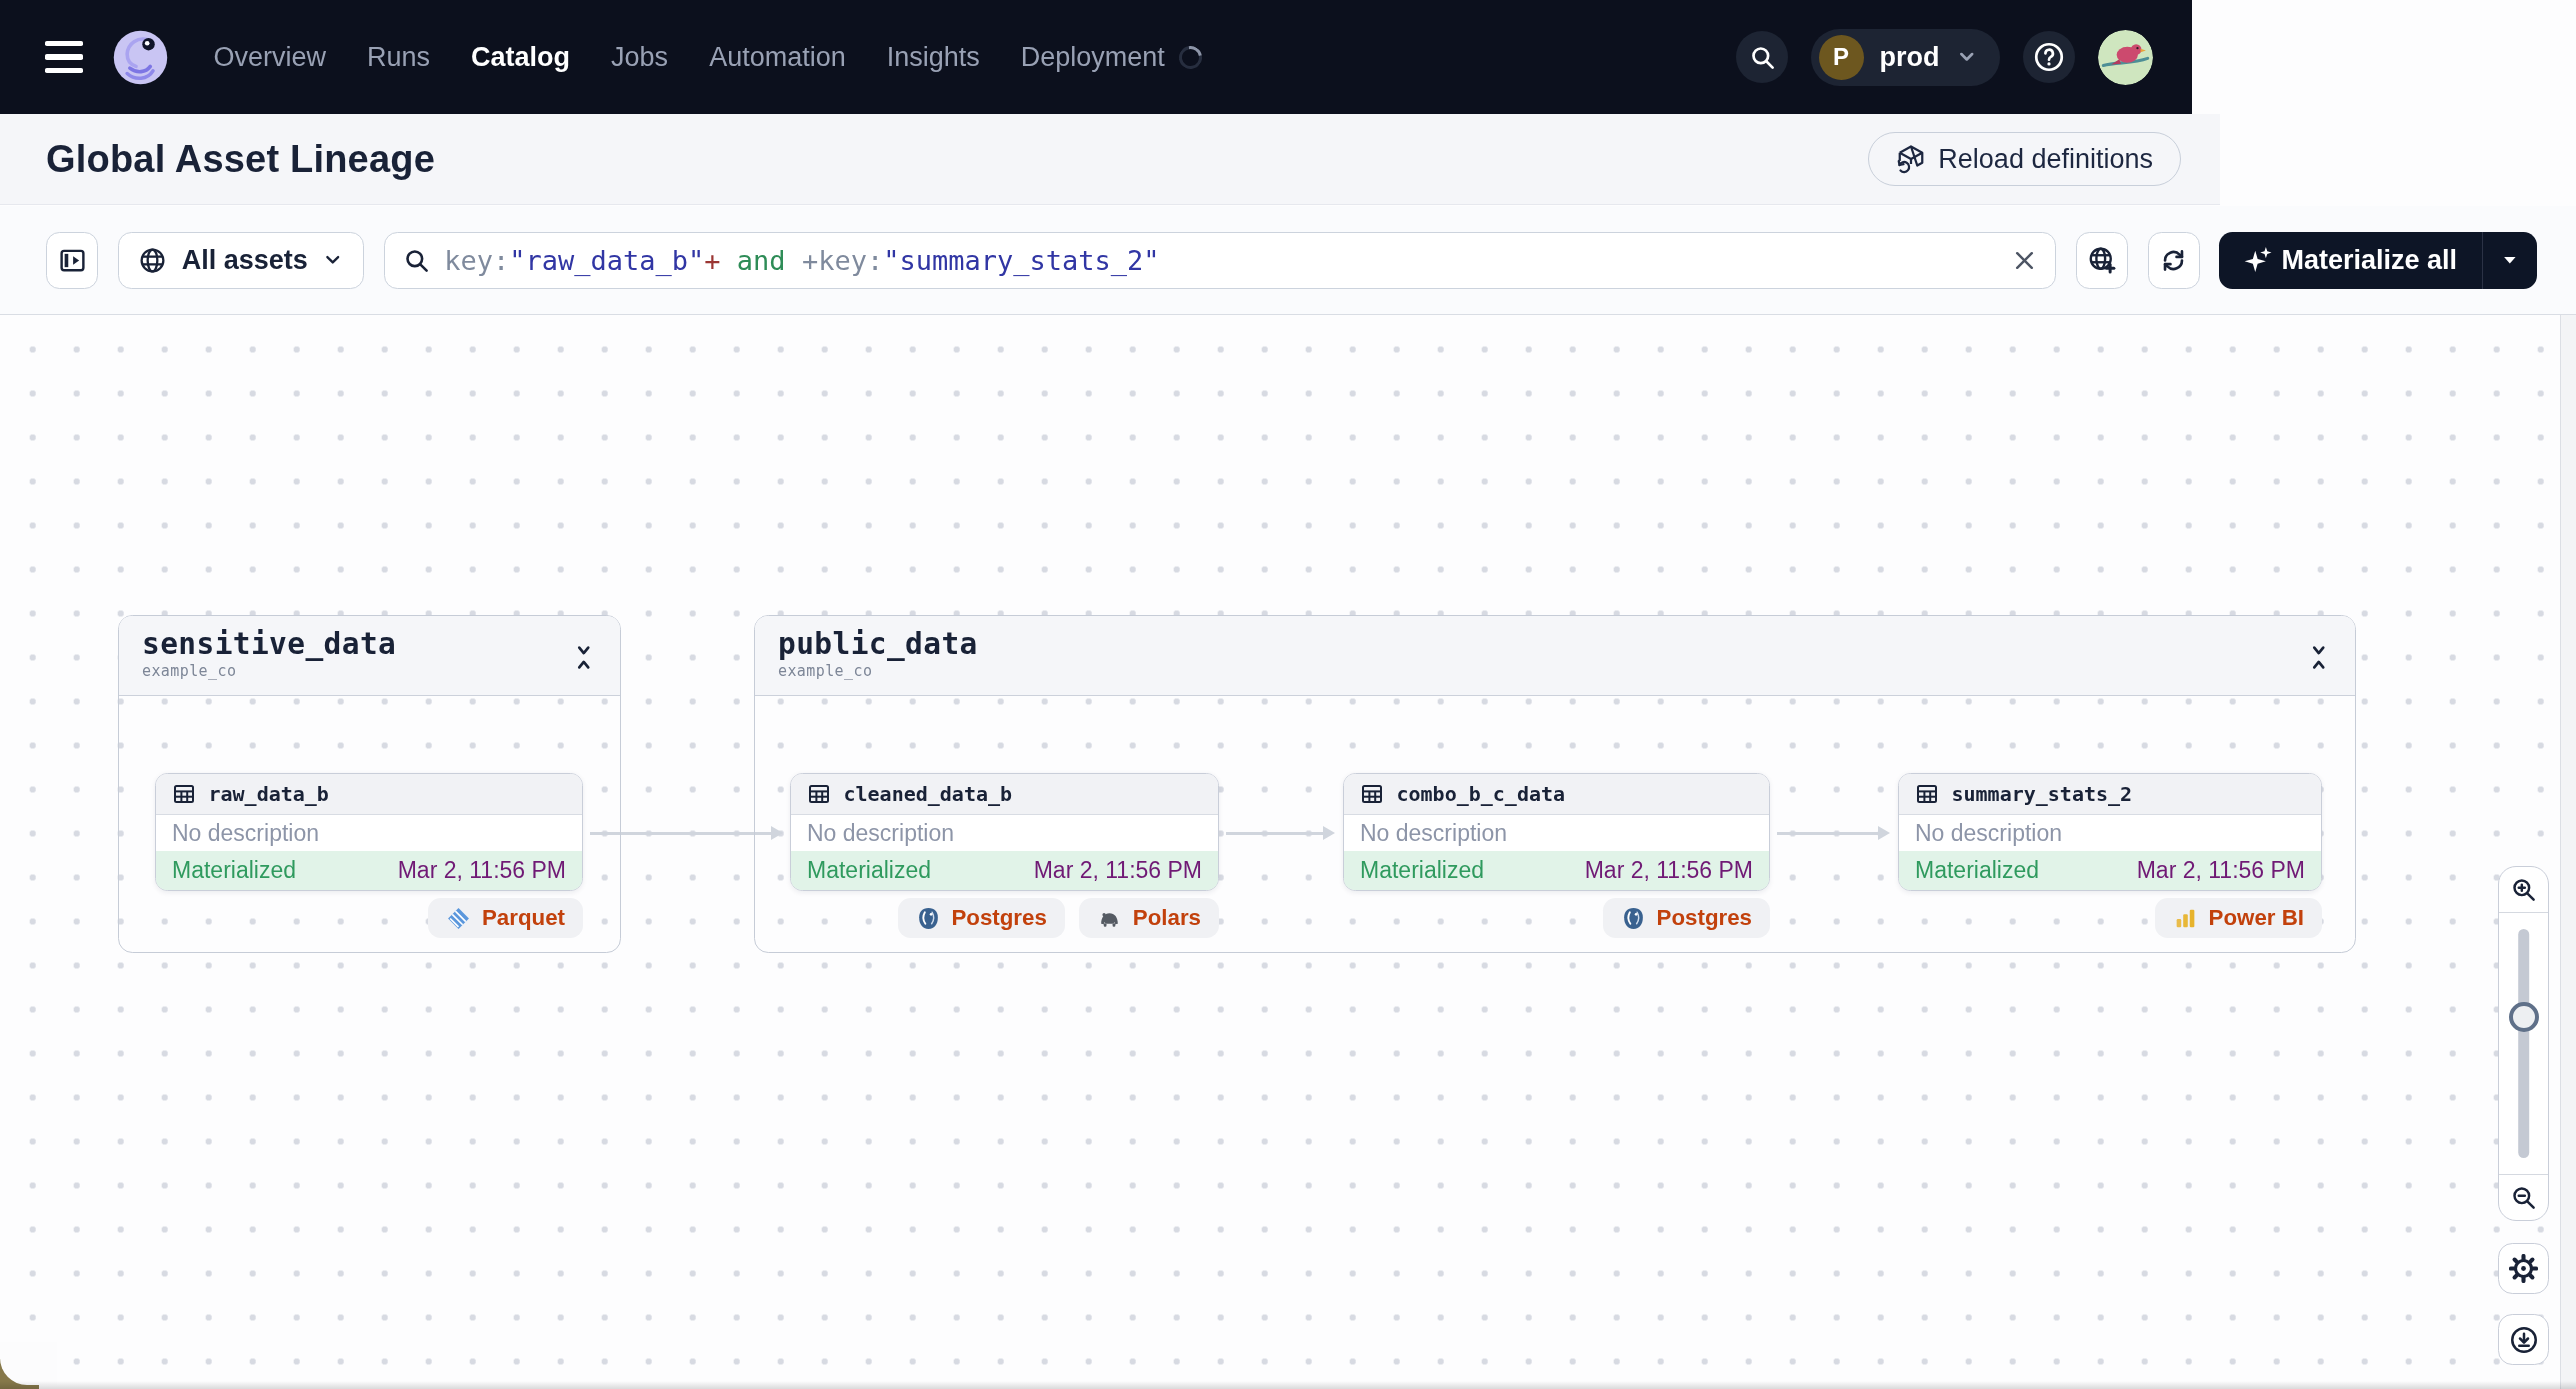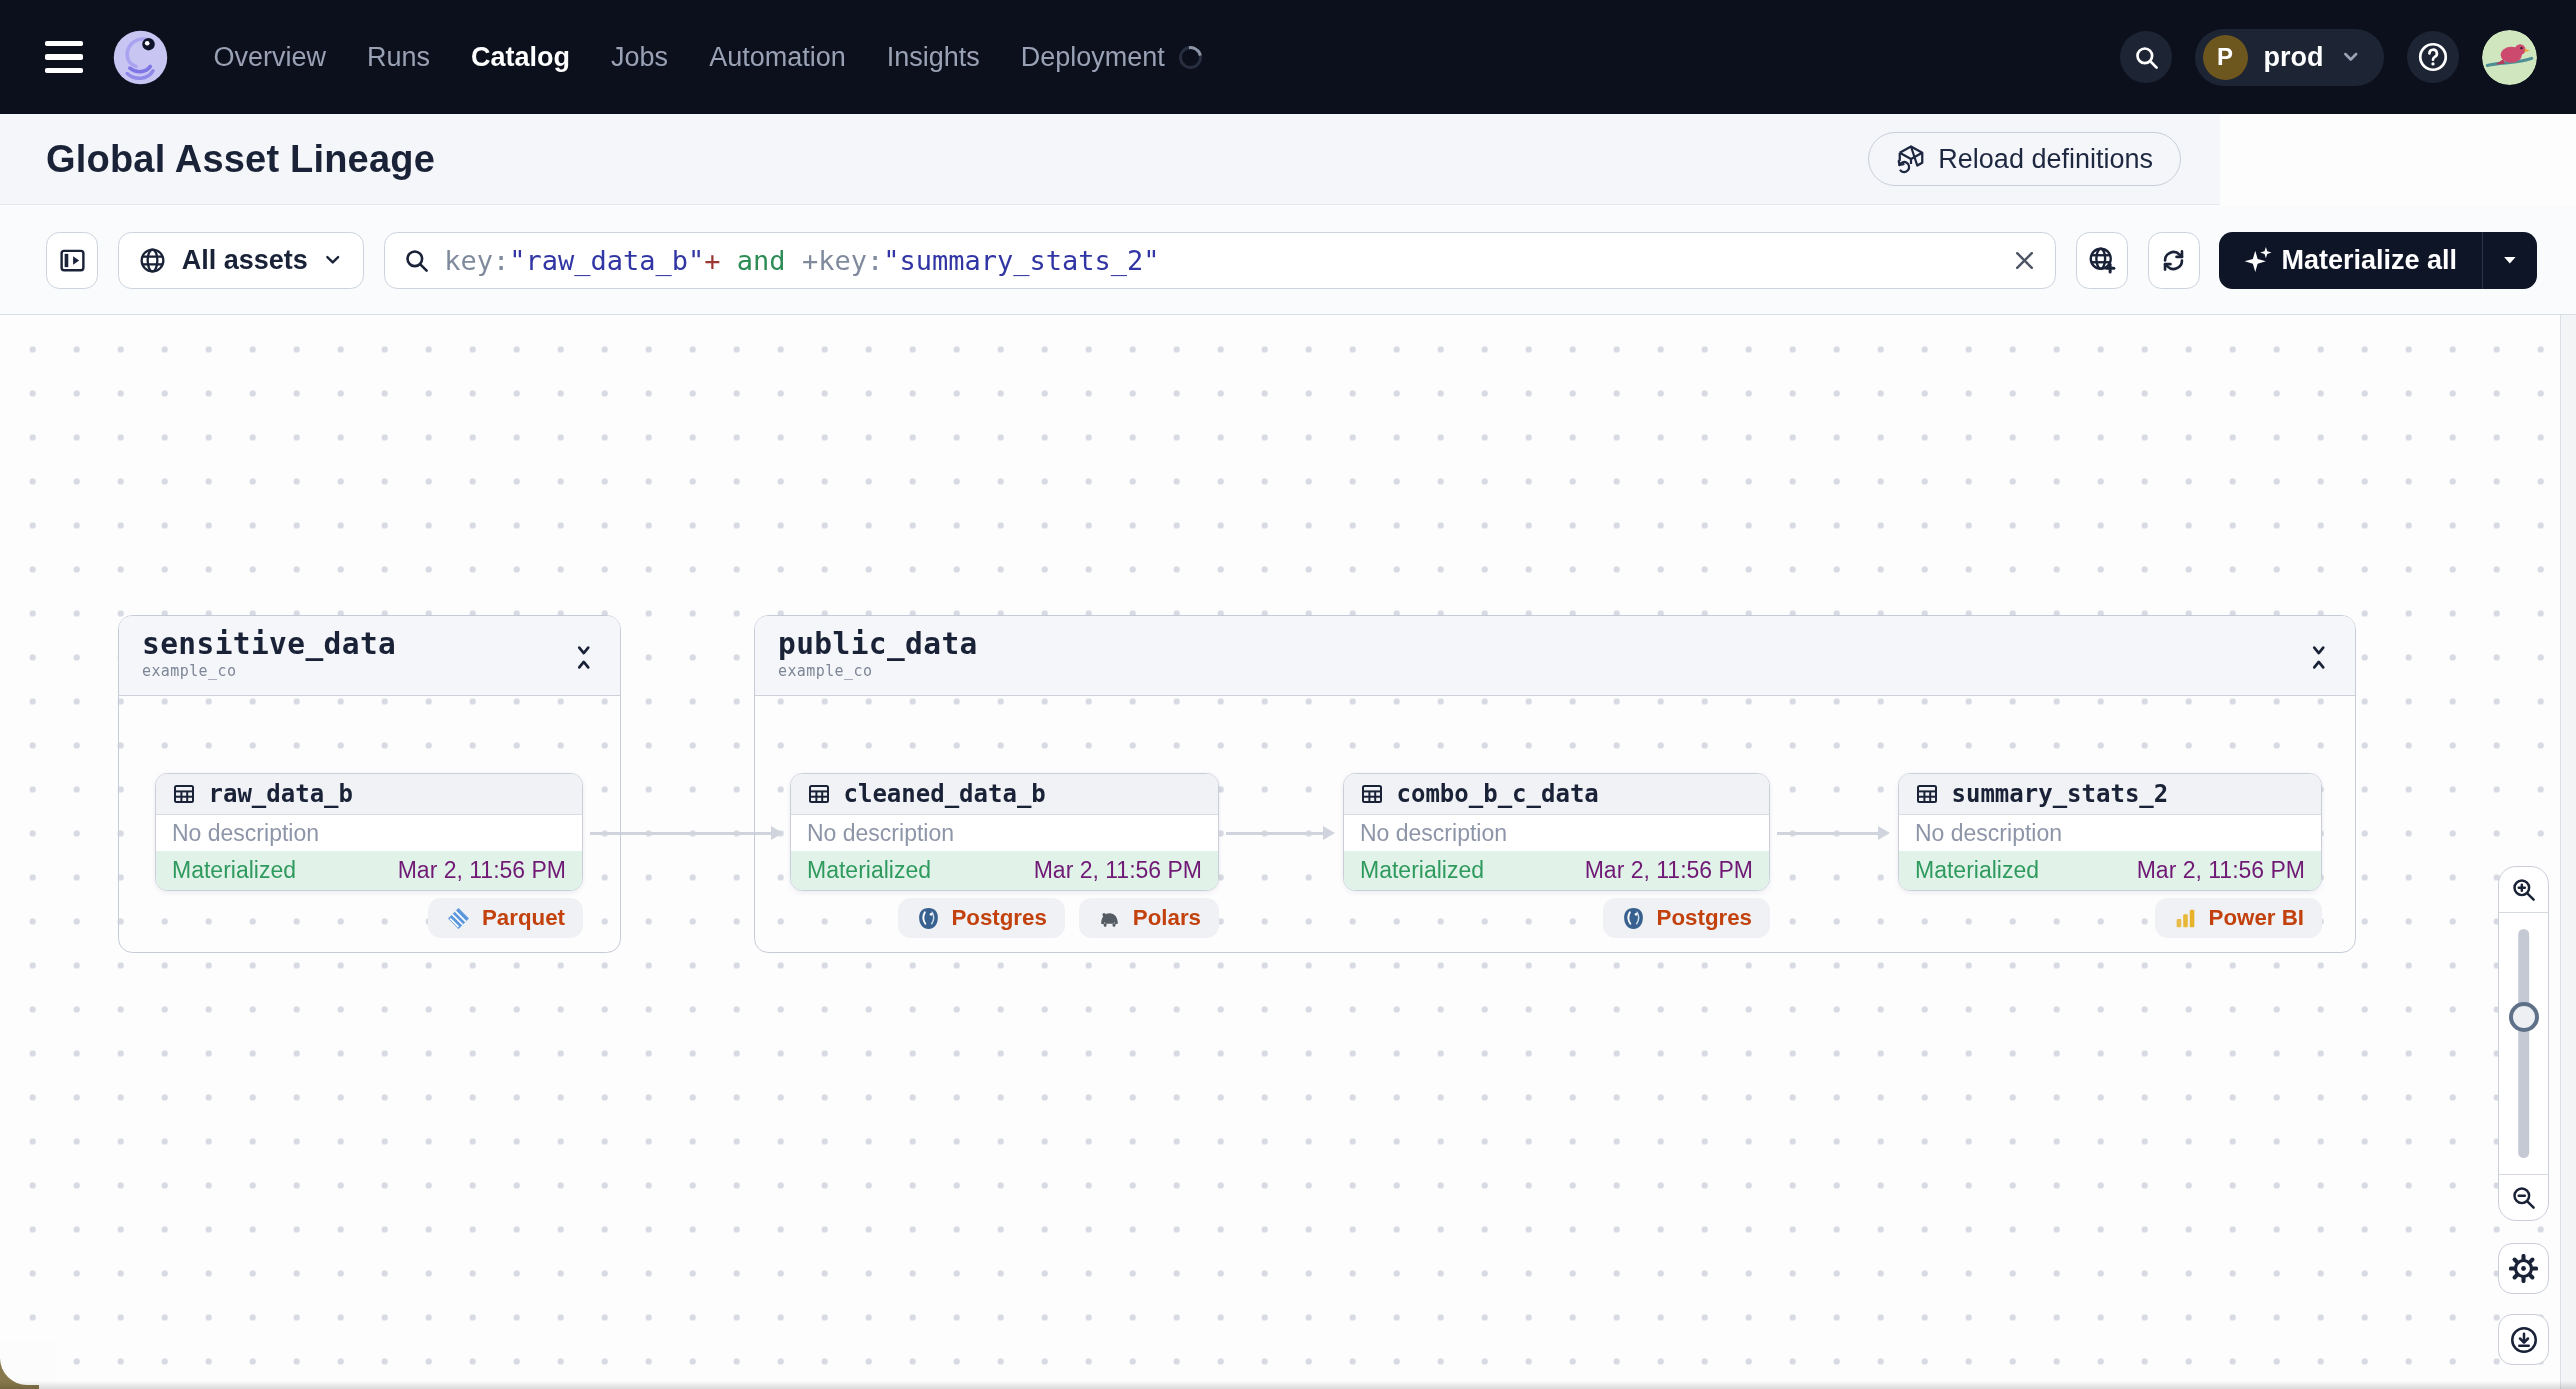--- a/index.html
+++ b/index.html
@@ -1,21 +1,21 @@
 <!DOCTYPE html>
 <html style="font-size:14.3px"><head>
 <meta charset="utf-8">
 <style>
   * { margin:0; padding:0; box-sizing:border-box; }
   html,body { width:2576px; height:1389px; overflow:hidden; background:#fdfdfe;
               font-family:"Liberation Sans", sans-serif; }
   .mono { font-family:"DejaVu Sans Mono", monospace; }
 
   
-  .navbar { position:absolute; left:0; top:0; width:2576px; height:114px; background:#0c101d;
+  .navbar { position:absolute; left:0; top:0; width:2192px; height:114px; background:#0c101d;
             display:flex; align-items:center; padding:0 39px 0 45px; }
   .hamburger { width:45px; height:45px; display:flex; flex-direction:column; justify-content:center; gap:8px; cursor:pointer; margin-right:21.5px; }
   .hamburger span { display:block; width:38px; height:5.4px; background:#fff; border-radius:1.8px; }
   .brand { width:57px; height:57px; margin-right:45px; }
   .nav-links { display:flex; align-items:center; gap:41px; }
   .nav-link { font-size:27px; color:#99a1b4; cursor:pointer; }
   .nav-link.active { color:#ffffff; font-weight:700; }
   .dep-wrap { display:flex; align-items:center; gap:14.3px; }
   .spinner { width:23px; height:23px; border-radius:50%; border:3.6px solid #272e3f; border-top-color:#8d95a8; transform:rotate(35deg); }
   .nav-right { margin-left:auto; display:flex; align-items:center; gap:23px; }
@@ -60,21 +60,21 @@
   .group-head { height:80px; background:#f5f6f9; border-bottom:1.8px solid #ccd1db; border-radius:12.5px 12.5px 0 0;
                 padding:10.7px 0 0 23px; position:relative; }
   .group-title { font-size:29.5px; font-weight:700; color:#192237; letter-spacing:0.4px; }
   .group-sub { font-size:15px; color:#7d8697; margin-top:1.8px; letter-spacing:0.4px; }
   .fold-btn { position:absolute; right:18px; top:21.5px; width:36px; height:39px; display:flex; align-items:center; justify-content:center; cursor:pointer; color:#192237; }
 
   .node { position:absolute; background:#fff; border:1.8px solid #c9ced9; border-radius:12.5px;
           box-shadow:0 1.8px 5.4px rgba(20,30,50,.07); cursor:pointer; }
   .node-head { height:41px; background:#f1f2f5; border-bottom:0.9px solid #d8dce3; border-radius:10.7px 10.7px 0 0;
                display:flex; align-items:center; gap:12.5px; padding:0 16px; }
-  .node-name { font-size:24px; font-weight:700; color:#192237; }
+  .node-name { font-size:20px; font-weight:700; color:#192237; }
   .node-desc { height:36px; display:flex; align-items:center; padding:0 16px; font-size:23px; color:#8d95a8; }
   .node-status { height:39px; background:#e1f3e8; border-radius:0 0 10.7px 10.7px; display:flex; align-items:center;
                  justify-content:space-between; padding:0 16px; font-size:23px; }
   .st-label { color:#2f9a5e; }
   .st-time { color:#701a75; }
 
   .tags { position:absolute; display:flex; justify-content:flex-end; gap:14.3px; }
   .tag { height:40px; background:#f0f1f4; border-radius:12.5px; display:flex; align-items:center; gap:10.7px;
          padding:0 18px; font-size:22.3px; font-weight:700; color:#c2410c; cursor:pointer; }
 

